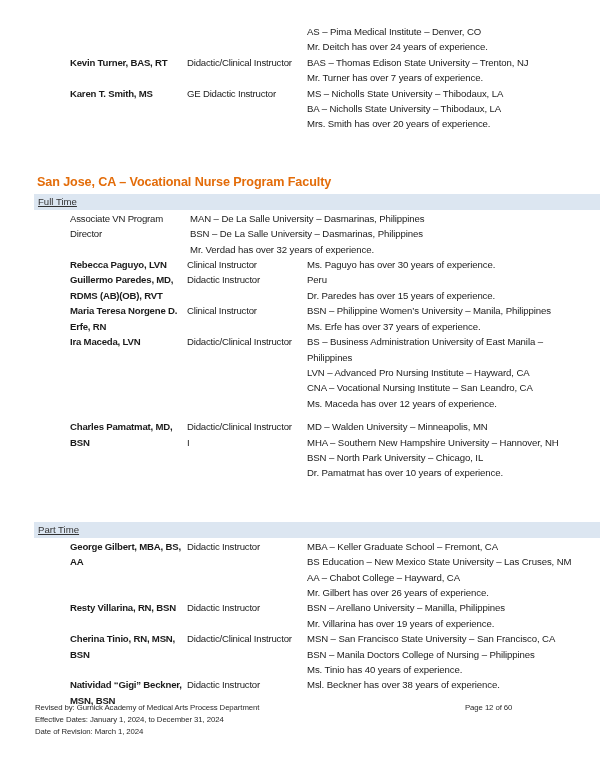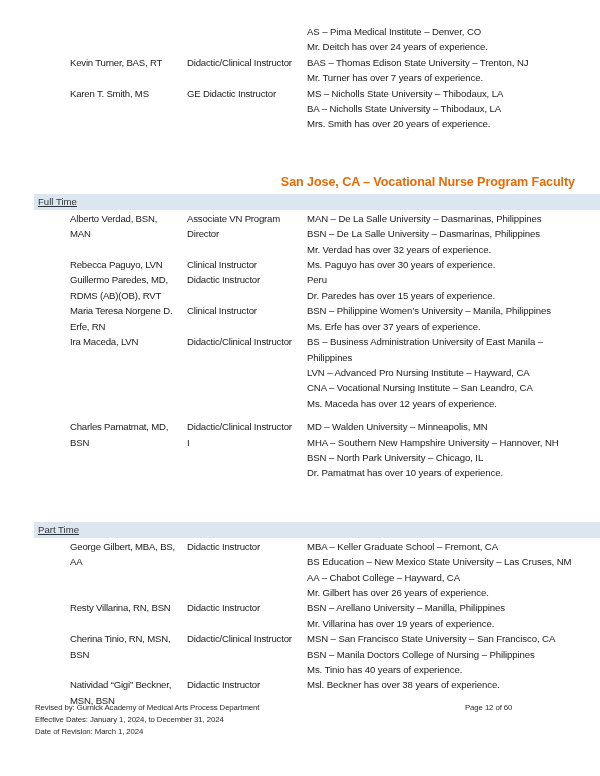--- a/index.html
+++ b/index.html
@@ -29,40 +29,39 @@
   .row.gap-before{margin-top:8px;}
   .cell{
     font-size:9.6px;
     line-height:15.4px;
     letter-spacing:-0.1px;
   }
   .cell > div{white-space:nowrap;}
   .col-name{
     width:117px;
     flex:0 0 117px;
-    font-weight:normal;
+    font-weight:bold;
     letter-spacing:-0.2px;
   }
   .col-title{
     width:120px;
     flex:0 0 120px;
     letter-spacing:-0.2px;
   }
   .col-cred{
     flex:1 1 auto;
     min-width:0;
   }
   .heading{
     margin:42px 0 4px -1px;
     font-size:12.6px;
     line-height:16px;
     font-weight:bold;
     color:var(--heading-color);
     letter-spacing:-0.1px;
-    text-align:right;
   }
   .section{margin:0;}
   .section + .section{margin-top:41px;}
   .section-bar{
     margin-left:-4px;
     width:595px;
     height:16px;
     background:var(--bar-bg);
     color:var(--bar-text);
     font-size:9.6px;
@@ -128,24 +127,20 @@
       </div>
     </div>
 
   <div class="heading">San Jose, CA – Vocational Nurse Program Faculty</div>
 
   <div id="sections">
       <div class="section">
         <div class="section-bar"><span>Full Time</span></div>
         <div class="table">
           <div class="row">
-            <div class="cell col-name">
-              <div>Alberto Verdad, BSN,</div>
-              <div>MAN</div>
-            </div>
             <div class="cell col-title">
               <div>Associate VN Program</div>
               <div>Director</div>
             </div>
             <div class="cell col-cred">
               <div>MAN – De La Salle University – Dasmarinas, Philippines</div>
               <div>BSN – De La Salle University – Dasmarinas, Philippines</div>
               <div>Mr. Verdad has over 32 years of experience.</div>
             </div>
           </div>

